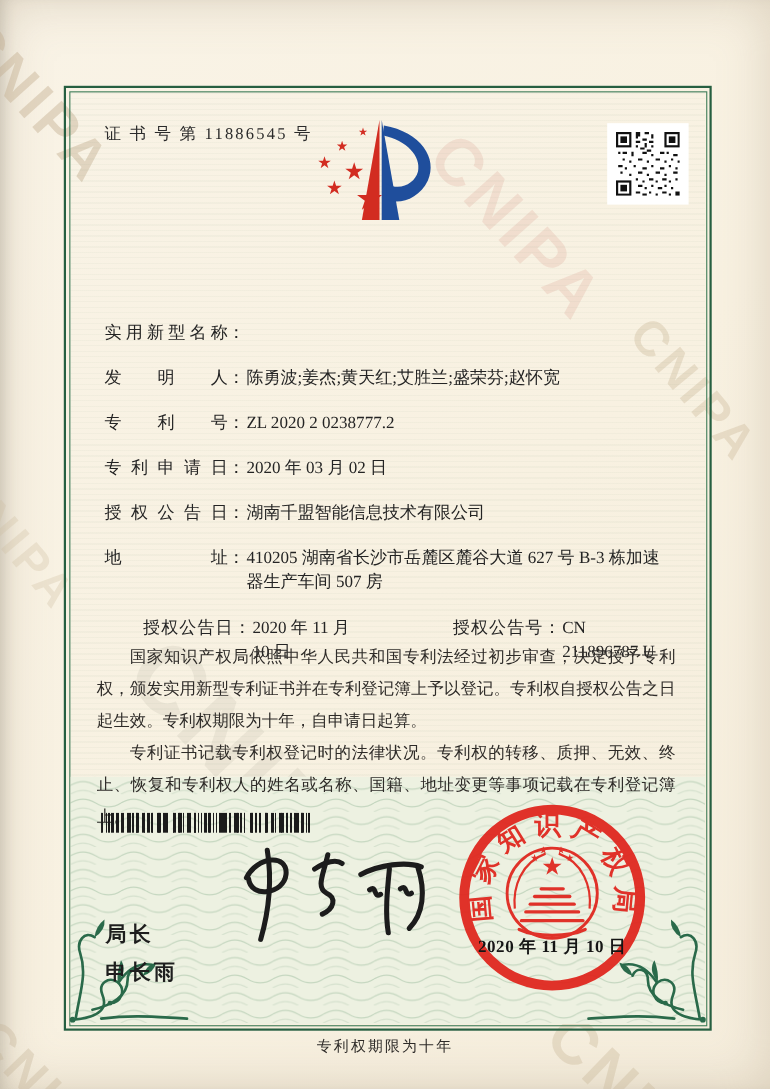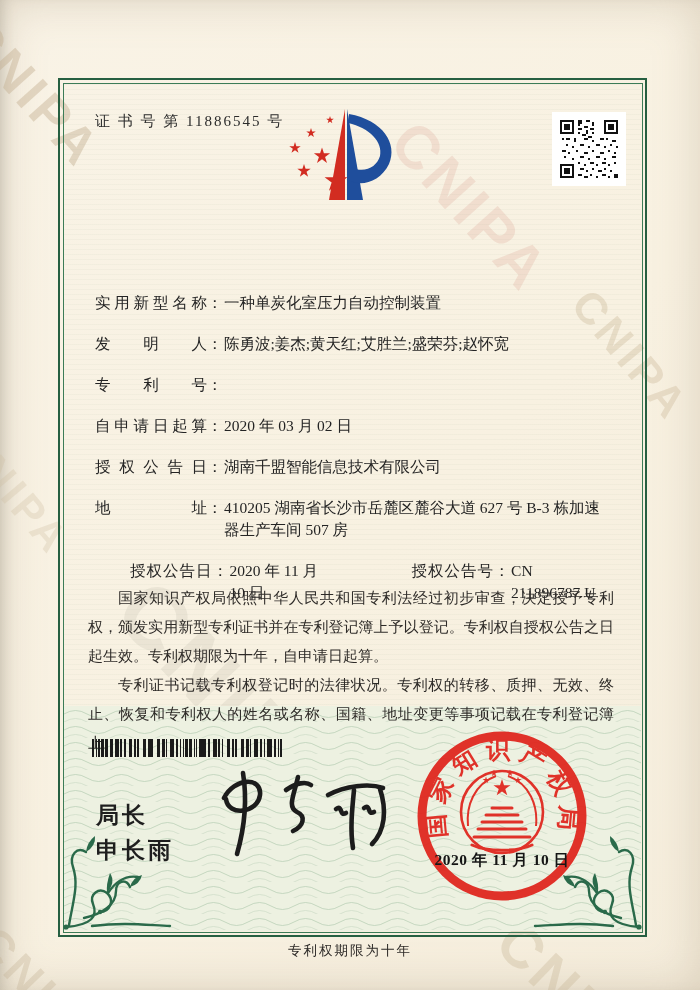--- a/index.html
+++ b/index.html
@@ -49,21 +49,21 @@
   .grant .lbl2{flex:none; letter-spacing:1px;margin-left:35px;}
   
   .paras{position:absolute; left:88px; top:584px; width:526px; z-index:2;
          font-size:15px; line-height:29px; text-align:justify; color:#2e2b28;}
   .paras p{margin:0; text-indent:2em;}
   
   .barcode{position:absolute; left:92px; top:739px; width:190px; height:18px; z-index:2;
     background-image:
       repeating-linear-gradient(90deg,#1b1b1b 0 2px,transparent 2px 4px,#1b1b1b 4px 5px,transparent 5px 9px,#1b1b1b 9px 12px,transparent 12px 14px),
       repeating-linear-gradient(90deg,#1b1b1b 0 1px,transparent 1px 6px,#1b1b1b 6px 8px,transparent 8px 13px);}
-  .sigblock{position:absolute; left:96px; top:798px; z-index:2; font-size:23px; line-height:35px;
+  .sigblock{position:absolute; left:96px; top:832px; z-index:2; font-size:19px; line-height:35px;
             font-weight:600; color:#1e1e1e; letter-spacing:3px;}
   .signature{position:absolute; left:208px; top:768px; z-index:2;}
   .seal{position:absolute; left:402px; top:716px; z-index:3; opacity:.93;}
   .sealdate{position:absolute; left:418px; top:850px; width:168px; text-align:center; z-index:4;
             font-size:15.5px; font-weight:bold; color:#151515; letter-spacing:.5px;}
   .pageinfo{position:absolute; left:58px; width:585px; top:903px; text-align:center; z-index:2;
             font-size:13.5px; color:#33312e; letter-spacing:1px;}
   .footnote{position:absolute; left:0; right:0; top:942px; text-align:center; z-index:2;
             font-size:13.5px; color:#2e2b28; letter-spacing:2px;}
 </style>
@@ -170,33 +170,33 @@
           <rect x="2" y="24" width="3" height="3"></rect>
         </g>
     </svg>
   </div>
 
 
   <div class="fields">
     <div class="frow">
       <span class="lbl">实用新型名称</span>
         <span class="colon">：</span>
-      <span class="val">一种单炭化室压力自动控制装置</span>
     </div>
     <div class="frow">
       <span class="lbl">发明人</span>
         <span class="colon">：</span>
       <span class="val">陈勇波;姜杰;黄天红;艾胜兰;盛荣芬;赵怀宽</span>
     </div>
     <div class="frow">
       <span class="lbl">专利号</span>
         <span class="colon">：</span>
-    </div>
-    <div class="frow">
-      <span class="lbl">自申请日起算</span>
+      <span class="val">ZL 2020 2 0238777.2</span>
+    </div>
+    <div class="frow">
+      <span class="lbl">专利申请日</span>
         <span class="colon">：</span>
       <span class="val">2020 年 03 月 02 日</span>
     </div>
     <div class="frow">
       <span class="lbl">授权公告日</span>
         <span class="colon">：</span>
       <span class="val">湖南千盟智能信息技术有限公司</span>
     </div>
     <div class="frow">
       <span class="lbl">地址</span>

